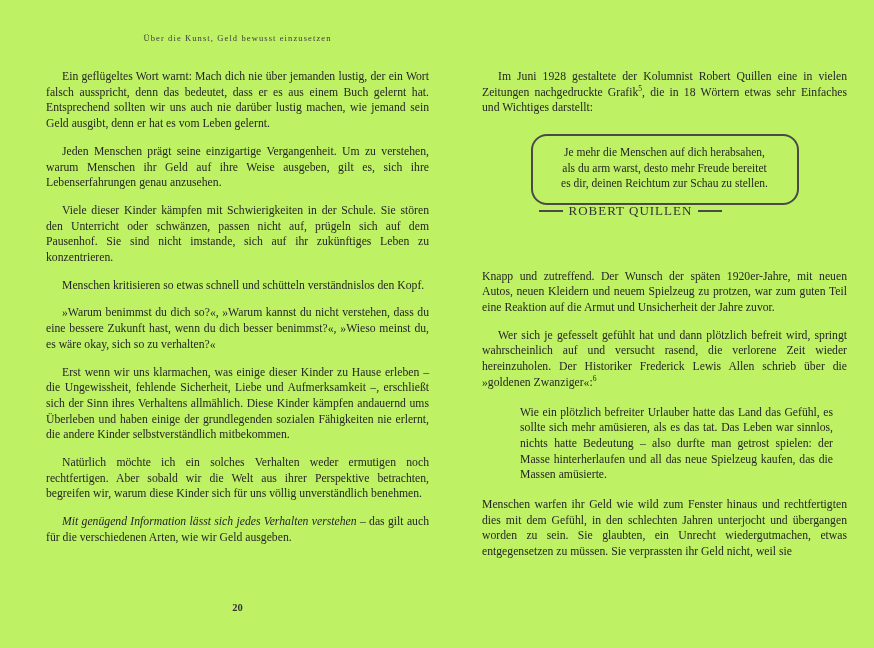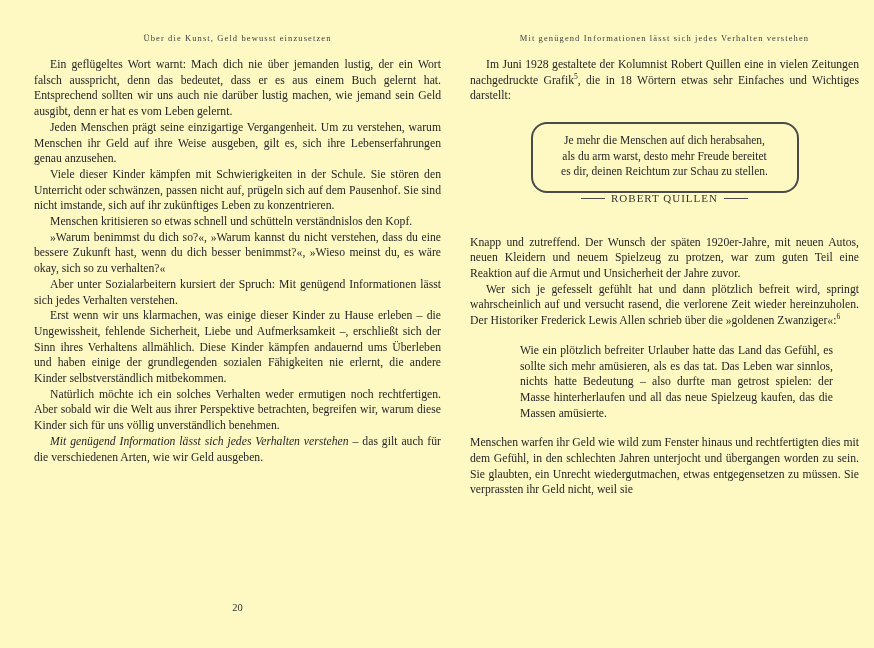--- a/index.html
+++ b/index.html
@@ -4,21 +4,21 @@
 <style>
   html, body {
     margin: 0;
     padding: 0;
     background: #ffffff;
   }
   .spread {
     position: relative;
     width: 874px;
     height: 648px;
-    background: #fef9c3;
+    background: #bef264;
     font-family: "Liberation Serif", serif;
     color: #262626;
     overflow: hidden;
   }
   .page {
     position: absolute;
     top: 0;
     height: 648px;
     overflow: hidden;
   }
@@ -39,100 +39,99 @@
   .body-text {
     position: absolute;
     top: 57px;
     left: 0; right: 0;
     font-size: 11.7px;
     line-height: 15.7px;
     text-align: justify;
     hyphens: auto;
     -webkit-hyphens: auto;
   }
-  .body-text p { margin: 0; }
+  .body-text p { margin: 12px; }
   p.indent { text-indent: 16px; }
   .it { font-style: italic; }
   sup {
     font-size: 7.5px;
     line-height: 0;
     vertical-align: super;
   }
 
   p.blockquote {
     padding: 0 26px 0 50px;
     margin: 14px 0;
   }
 
   .quote-box {
     position: relative;
     width: 268px;
-    margin: 18px auto 42px;
+    margin: 18px auto 64px;
     border: 2px solid #4a4a4a;
     border-radius: 16px;
     padding: 9px 8px 11px;
     text-align: center;
     box-sizing: border-box;
   }
   .quote-line {
     white-space: nowrap;
     font-size: 11.5px;
     line-height: 15.5px;
   }
   .attribution {
     position: absolute;
     left: 0; right: 0;
     bottom: -16px;
-    text-align: center;
-    font-size: 11px;
+    text-align: left;
+    font-size: 13px;
     letter-spacing: 1px;
     color: #333333;
     white-space: nowrap;
   }
   .attr-rule {
     display: inline-block;
     width: 24px;
     height: 1.5px;
     background: #4a4a4a;
     vertical-align: middle;
     margin: 0 6px 2px 6px;
   }
 
   .page-number {
     position: absolute;
     top: 602px;
     left: 0; right: 0;
     text-align: center;
     font-size: 10.5px;
     color: #333333;
+    font-weight: bold;
   }
 </style>
 </head>
 <body>
 
 <div class="spread">
 
   <div class="page left">
     <div class="running-head">Über die Kunst, Geld bewusst einzusetzen</div>
     <div class="body-text">
         <p class="para indent"><span>Ein geflügeltes Wort warnt: Mach dich nie über jemanden lustig, der ein Wort falsch ausspricht, denn das bedeutet, dass er es aus einem Buch gelernt hat. Entsprechend sollten wir uns auch nie darüber lustig machen, wie jemand sein Geld ausgibt, denn er hat es vom Leben gelernt.</span></p>
         <p class="para indent"><span>Jeden Menschen prägt seine einzigartige Vergangenheit. Um zu verstehen, warum Menschen ihr Geld auf ihre Weise ausgeben, gilt es, sich ihre Lebenserfahrungen genau anzusehen.</span></p>
         <p class="para indent"><span>Viele dieser Kinder kämpfen mit Schwierigkeiten in der Schule. Sie stören den Unterricht oder schwänzen, passen nicht auf, prügeln sich auf dem Pausenhof. Sie sind nicht imstande, sich auf ihr zukünftiges Leben zu konzentrieren.</span></p>
         <p class="para indent"><span>Menschen kritisieren so etwas schnell und schütteln verständnislos den Kopf.</span></p>
         <p class="para indent"><span>»Warum benimmst du dich so?«, »Warum kannst du nicht verstehen, dass du eine bessere Zukunft hast, wenn du dich besser benimmst?«, »Wieso meinst du, es wäre okay, sich so zu verhalten?«</span></p>
-        <p class="para indent"><span>Aber unter Sozialarbeitern kursiert der Spruch: Mit genügend Informationen lässt sich jedes Verhalten verstehen.</span></p>
         <p class="para indent"><span>Erst wenn wir uns klarmachen, was einige dieser Kinder zu Hause erleben – die Ungewissheit, fehlende Sicherheit, Liebe und Aufmerksamkeit –, erschließt sich der Sinn ihres Verhaltens allmählich. Diese Kinder kämpfen andauernd ums Überleben und haben einige der grundlegenden sozialen Fähigkeiten nie erlernt, die andere Kinder selbstverständlich mitbekommen.</span></p>
         <p class="para indent"><span>Natürlich möchte ich ein solches Verhalten weder ermutigen noch rechtfertigen. Aber sobald wir die Welt aus ihrer Perspektive betrachten, begreifen wir, warum diese Kinder sich für uns völlig unverständlich benehmen.</span></p>
         <p class="para indent"><span class="it">Mit genügend Information lässt sich jedes Verhalten verstehen</span><span> – das gilt auch für die verschiedenen Arten, wie wir Geld ausgeben.</span></p>
       </div>
     <div class="page-number">20</div>
   </div>
 
   <div class="page right">
-    <div class="running-head">Mit genügend Informationen lässt sich jedes Verhalten verstehen</div>
     <div class="body-text">
         <p class="para indent"><span>Im Juni 1928 gestaltete der Kolumnist Robert Quillen eine in vielen Zeitungen nachgedruckte Grafik</span><sup>5</sup><span>, die in 18 Wörtern etwas sehr Einfaches und Wichtiges darstellt:</span></p>
         <div class="quote-box">
           <div class="quote-line">Je mehr die Menschen auf dich herabsahen,</div>
           <div class="quote-line">als du arm warst, desto mehr Freude bereitet</div>
           <div class="quote-line">es dir, deinen Reichtum zur Schau zu stellen.</div>
           <div class="attribution"><span class="attr-rule"></span><span>ROBERT QUILLEN</span><span class="attr-rule"></span></div>
         </div>
         <p class="para"><span>Knapp und zutreffend. Der Wunsch der späten 1920er-Jahre, mit neuen Autos, neuen Kleidern und neuem Spielzeug zu protzen, war zum guten Teil eine Reaktion auf die Armut und Unsicherheit der Jahre zuvor.</span></p>
         <p class="para indent"><span>Wer sich je gefesselt gefühlt hat und dann plötzlich befreit wird, springt wahrscheinlich auf und versucht rasend, die verlorene Zeit wieder hereinzuholen. Der Historiker Frederick Lewis Allen schrieb über die »goldenen Zwanziger«:</span><sup>6</sup></p>

